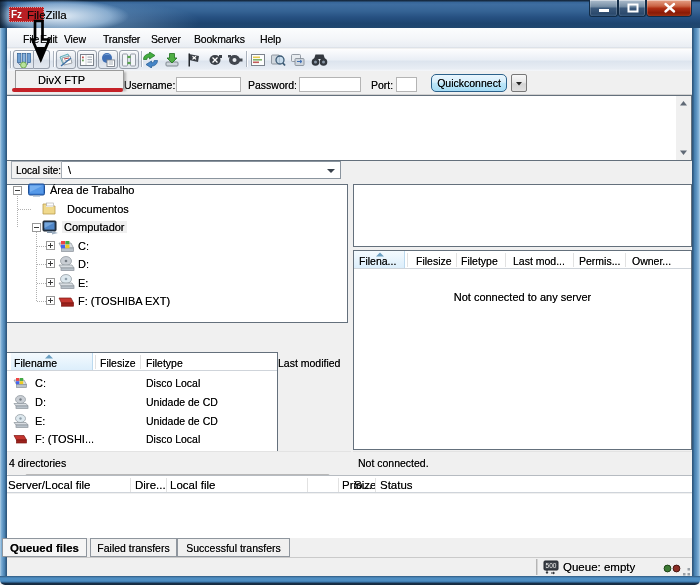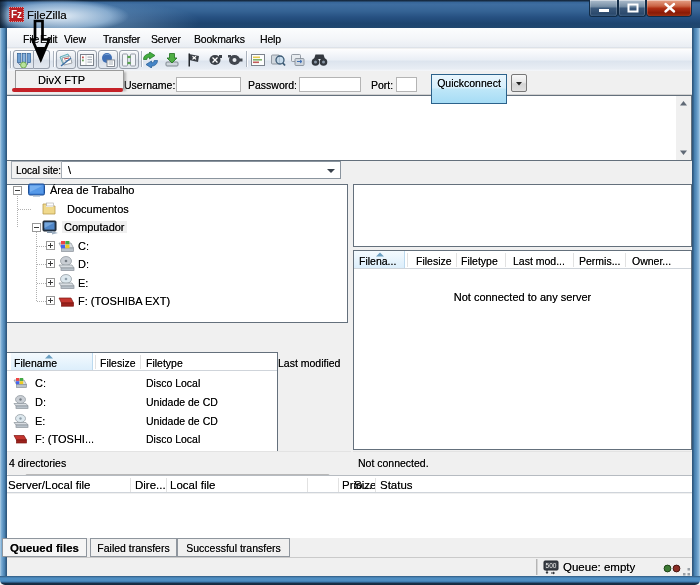--- a/index.html
+++ b/index.html
@@ -11,21 +11,21 @@
 
 #titlebar { left:0; top:0; width:700px; height:28px;
   background:
     radial-gradient(ellipse 95px 22px at 58px 16px, rgba(238,246,253,0.95), rgba(185,214,240,0.55) 55%, rgba(130,170,210,0) 75%),
     radial-gradient(ellipse 150px 30px at 95px 22px, rgba(160,198,232,0.45), rgba(130,170,210,0) 70%),
     linear-gradient(to bottom, #0e1c2c 0%, #38679a 9%, #3e6da0 16%, #356394 40%, #265081 62%, #1e4570 84%, #20476f 100%);
 }
 #titlebar::after { content:""; position:absolute; left:0; top:0; width:8px; height:28px;
   background:linear-gradient(to right, rgba(4,10,18,0.65), rgba(4,10,18,0)); }
 #title-text { position:absolute; left:27px; top:8.5px; font-size:11.5px; color:#0a0a0a; z-index:2; }
-#fzlogo { position:absolute; left:9px; top:7px; width:15px; height:15px; background:#b91f24;
+#fzlogo { position:absolute; left:9px; top:7px; width:35px; height:15px; background:#b91f24;
   border:1px dotted #dd9496; z-index:2; }
 #fzlogo span { position:absolute; left:0px; top:1px; width:13px; text-align:center; color:#fff;
   font-size:10px; font-weight:bold; line-height:12px; }
 
 
 .wbtn { position:absolute; top:0px; height:17px; border:1px solid #122c47; border-top:none; z-index:3;
   box-shadow:inset 0 1px 0 rgba(255,255,255,0.45), inset 1px 0 0 rgba(255,255,255,0.18), inset -1px 0 0 rgba(255,255,255,0.18); }
 #btnmin { left:589px; width:29px; border-radius:0 0 3px 3px;
   background:linear-gradient(to bottom, #aebecd 0%, #7890a7 40%, #3c5a7c 52%, #2c4a6d 85%, #37597d 100%); }
 #btnmax { left:618px; width:28px; border-radius:0 0 3px 3px;
@@ -46,23 +46,23 @@
 .tbtn { position:absolute; height:19px; border:1px solid #979fab; border-radius:3px;
   background:linear-gradient(to bottom, #f7f8fa 0%, #e6eaf0 45%, #d8dfe8 55%, #e4e9f0 100%);
   box-shadow:inset 0 1px 0 rgba(255,255,255,0.8); }
 .ticon { position:absolute; }
 .tsep { position:absolute; width:1px; height:16px; background:#aab2bd; box-shadow:1px 0 0 #fdfdfe; }
 
 
 #qcbar { left:1px; top:71px; width:693px; height:24px; background:#f0f0f0; border-bottom:1px solid #d0d0d0; }
 .qclabel { position:absolute; font-size:10.5px; color:#000; }
 .qcfield { position:absolute; top:77px; height:15px; background:#fff; border:1px solid #b4b4b4; }
-#qcbtn { left:431px; top:74px; width:76px; height:30px;
+#qcbtn { left:431px; top:74px; width:76px; height:18px;
   background:linear-gradient(to bottom, #eaf6fd 0%, #d7effc 45%, #bde6f8 52%, #a6dcf5 100%);
-  border:1px solid #2c628b; border-radius:0; text-align:center; line-height:16px; font-size:10.5px; z-index:2; }
+  border:1px solid #2c628b; border-radius:5px; text-align:center; line-height:16px; font-size:10.5px; z-index:2; }
 #qcdrop { left:511px; top:74px; width:16px; height:18px;
   background:linear-gradient(to bottom, #f8f8f8 0%, #e8e8e8 45%, #d4d4d4 55%, #e0e0e0 100%);
   border:1px solid #777; border-radius:2px; }
 
 
 #msglog { left:6px; top:95px; width:686px; height:66px; background:#fff; border:1px solid #64707c; }
 
 
 .combo { border:1px solid #8a949e; background:#fff; height:18px; }
 .combolabel { position:absolute; left:-1px; top:-1px; height:18px; background:#f2f2f2;

